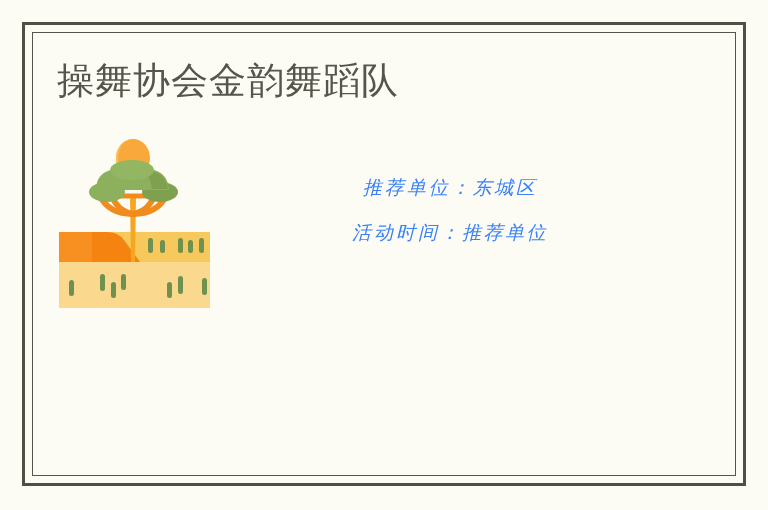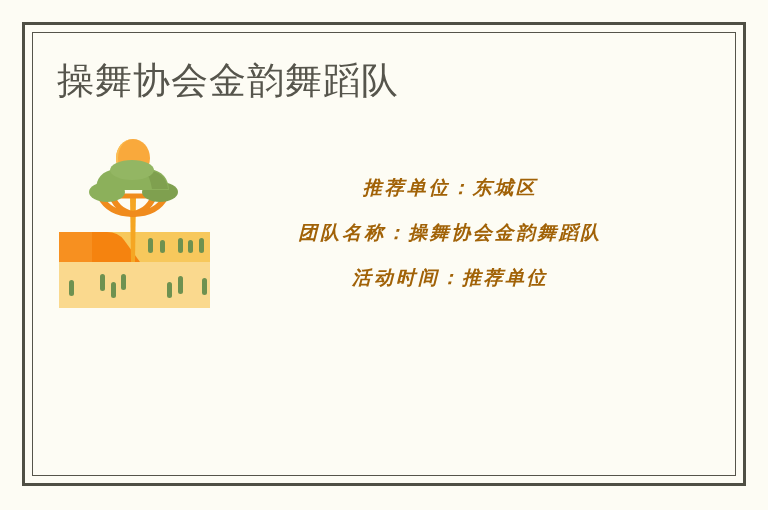--- a/index.html
+++ b/index.html
@@ -78,25 +78,25 @@
     position: absolute;
     left: 215px;
     top: 165px;
     width: 470px;
     text-align: center;
   }
   .info-line {
     font-family: "DejaVu Sans", "Liberation Sans", sans-serif;
     font-size: 19px;
     line-height: 45px;
-    color: #a16207;
+    color: #3b82f6;
     letter-spacing: 2.5px;
     white-space: nowrap;
     font-style: italic;
-    font-weight: 700;
+    font-weight: 400;
   }
   .info-line .label { letter-spacing: 3px; }
   .info-line .value { letter-spacing: 2.5px; }
 </style>
 </head>
 <body>
 
 <div class="card">
 
   <div class="frame-outer"></div>
@@ -157,21 +157,18 @@
           <rect x="150" y="142" width="5" height="17" rx="2.5"></rect>
         </g>
       </svg>
     </div>
 
     <div class="info-block">
       <div class="info-line">
         <span class="label">推荐单位：</span><span class="value">东城区</span>
       </div>
       <div class="info-line">
-        <span class="label">团队名称：</span><span class="value">操舞协会金韵舞蹈队</span>
-      </div>
-      <div class="info-line">
         <span class="label">活动时间：</span><span class="value">推荐单位</span>
       </div>
     </div>
 
   </div>
 </div>
 
 </body></html>

